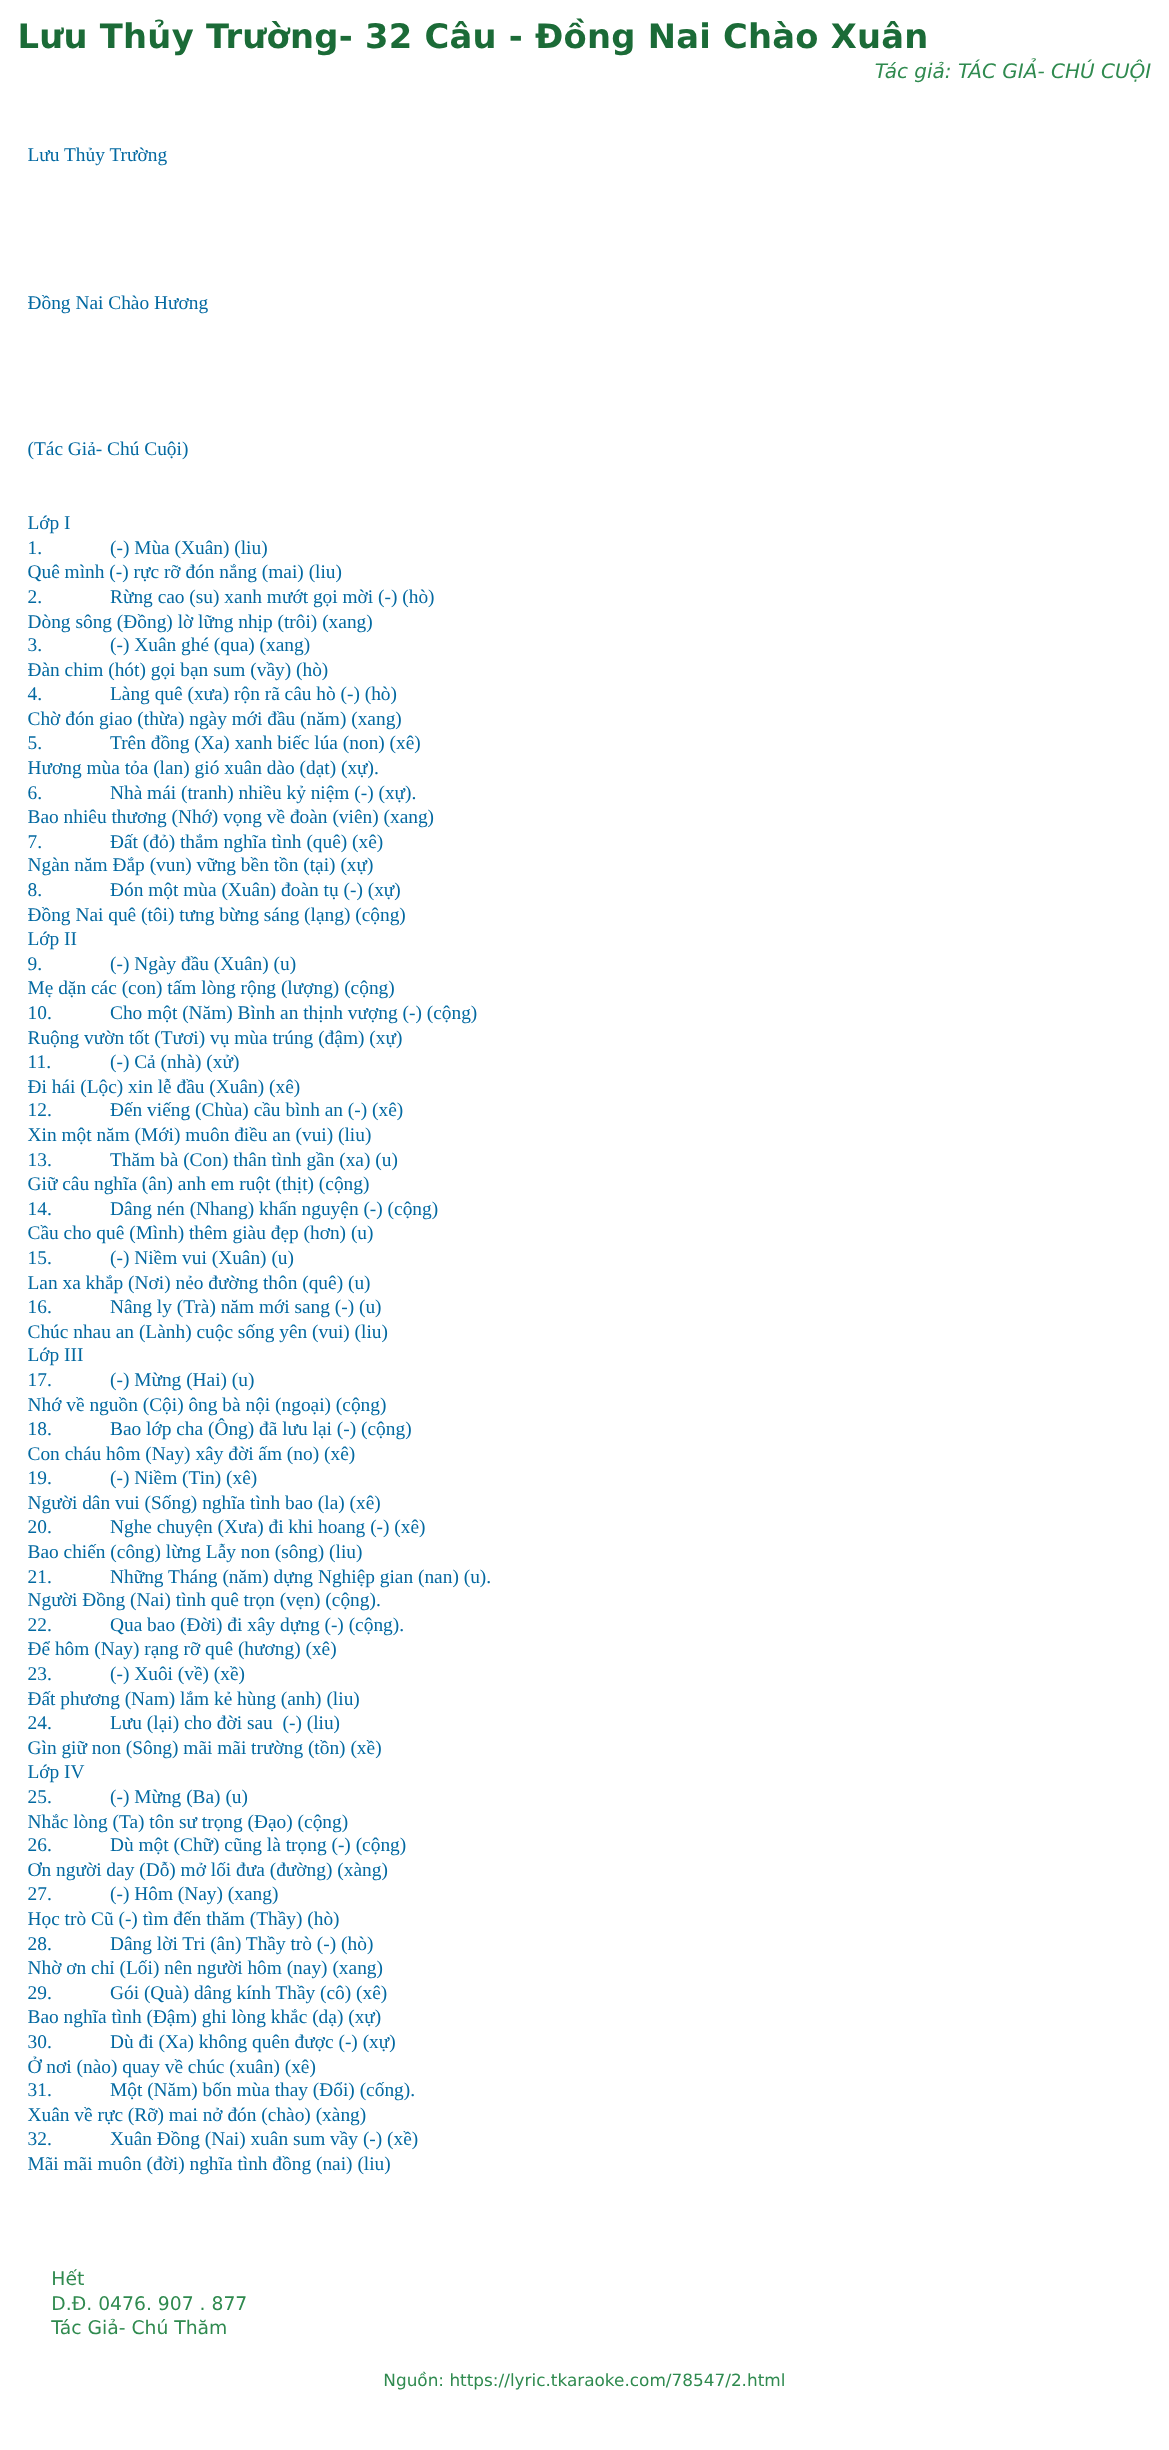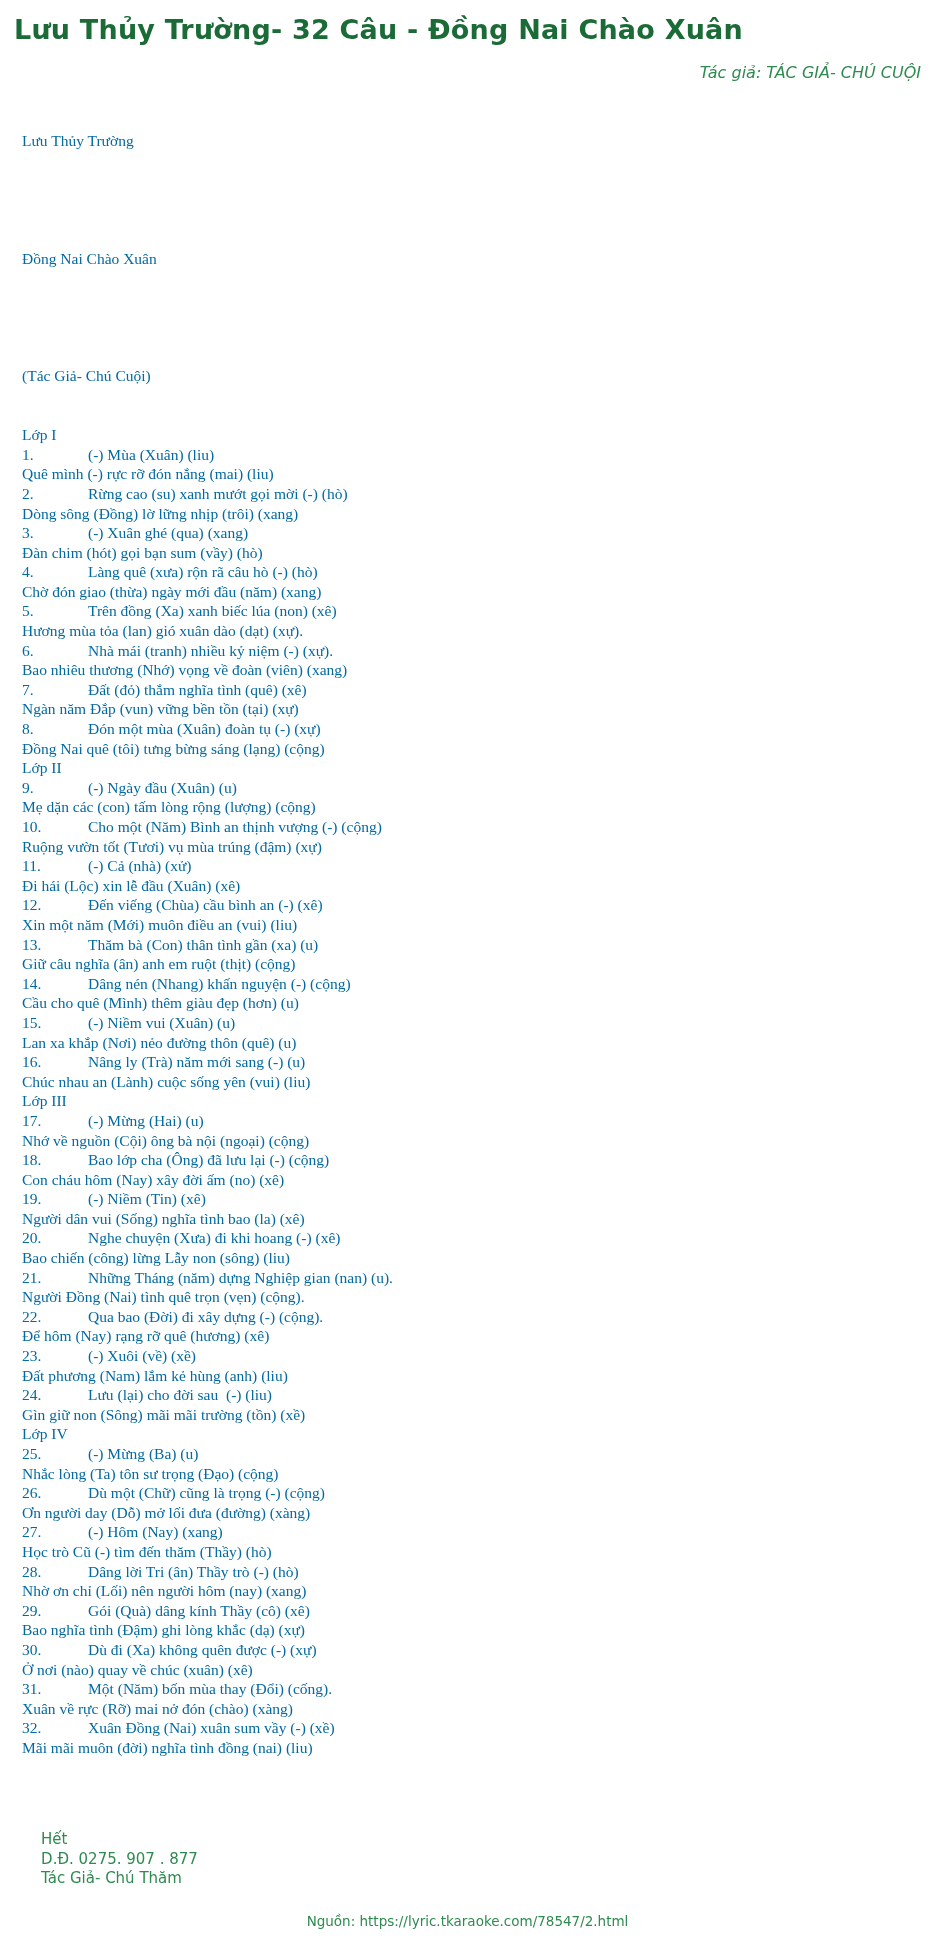--- a/index.html
+++ b/index.html
@@ -16,21 +16,21 @@
     width: 935px;
     box-sizing: border-box;
     padding: 10px 14px 6px 14px;
   }
   .doc-title {
     font-size: 27px;
     font-weight: bold;
     color: #1b6b37;
     letter-spacing: 0.2px;
     line-height: 1.15;
-    margin: 4px 0 18px 0;
+    margin: 4px 0 2px 0;
   }
   .doc-author {
     font-size: 16px;
     font-style: italic;
     color: #2f8a4f;
     margin: 0 0 10px 0;
     text-align: right;
   }
   .lyrics {
     font-size: 15.5px;
@@ -68,27 +68,27 @@
 <body>
 
 <div class="page">
 
   <h1 class="doc-title">Lưu Thủy Trường- 32 Câu - Đồng Nai Chào Xuân</h1>
   <div class="doc-author">Tác giả: TÁC GIẢ- CHÚ CUỘI</div>
 
   <div class="lyrics">
     <span class="ln">Lưu Thủy Trường</span>
     <span class="ln"> </span>
-    <span class="ln">Đồng Nai Chào Xuân</span>
+    <span class="ln">Đồng Nai Chào Hương</span>
     <span class="ln"> </span>
     <span class="ln">(Tác Giả- Chú Cuội)</span>
     <div id="lyric-lines"><span class="ln"><span>Lớp I</span></span><span class="ln"><span class="num">1.</span><span>(-) Mùa (Xuân) (liu)</span></span><span class="ln"><span>Quê mình (-) rực rỡ đón nắng (mai) (liu)</span></span><span class="ln"><span class="num">2.</span><span>Rừng cao (su) xanh mướt gọi mời (-) (hò)</span></span><span class="ln"><span>Dòng sông (Đồng) lờ lững nhịp (trôi) (xang)</span></span><span class="ln"><span class="num">3.</span><span>(-) Xuân ghé (qua) (xang)</span></span><span class="ln"><span>Đàn chim (hót) gọi bạn sum (vầy) (hò)</span></span><span class="ln"><span class="num">4.</span><span>Làng quê (xưa) rộn rã câu hò (-) (hò)</span></span><span class="ln"><span>Chờ đón giao (thừa) ngày mới đầu (năm) (xang)</span></span><span class="ln"><span class="num">5.</span><span>Trên đồng (Xa) xanh biếc lúa (non) (xê)</span></span><span class="ln"><span>Hương mùa tỏa (lan) gió xuân dào (dạt) (xự).</span></span><span class="ln"><span class="num">6.</span><span>Nhà mái (tranh) nhiều kỷ niệm (-) (xự).</span></span><span class="ln"><span>Bao nhiêu thương (Nhớ) vọng về đoàn (viên) (xang)</span></span><span class="ln"><span class="num">7.</span><span>Đất (đỏ) thắm nghĩa tình (quê) (xê)</span></span><span class="ln"><span>Ngàn năm Đắp (vun) vững bền tồn (tại) (xự)</span></span><span class="ln"><span class="num">8.</span><span>Đón một mùa (Xuân) đoàn tụ (-) (xự)</span></span><span class="ln"><span>Đồng Nai quê (tôi) tưng bừng sáng (lạng) (cộng)</span></span><span class="ln"><span>Lớp II</span></span><span class="ln"><span class="num">9.</span><span>(-) Ngày đầu (Xuân) (u)</span></span><span class="ln"><span>Mẹ dặn các (con) tấm lòng rộng (lượng) (cộng)</span></span><span class="ln"><span class="num">10.</span><span>Cho một (Năm) Bình an thịnh vượng (-) (cộng)</span></span><span class="ln"><span>Ruộng vườn tốt (Tươi) vụ mùa trúng (đậm) (xự)</span></span><span class="ln"><span class="num">11.</span><span>(-) Cả (nhà) (xử)</span></span><span class="ln"><span>Đi hái (Lộc) xin lễ đầu (Xuân) (xê)</span></span><span class="ln"><span class="num">12.</span><span>Đến viếng (Chùa) cầu bình an (-) (xê)</span></span><span class="ln"><span>Xin một năm (Mới) muôn điều an (vui) (liu)</span></span><span class="ln"><span class="num">13.</span><span>Thăm bà (Con) thân tình gần (xa) (u)</span></span><span class="ln"><span>Giữ câu nghĩa (ân) anh em ruột (thịt) (cộng)</span></span><span class="ln"><span class="num">14.</span><span>Dâng nén (Nhang) khấn nguyện (-) (cộng)</span></span><span class="ln"><span>Cầu cho quê (Mình) thêm giàu đẹp (hơn) (u)</span></span><span class="ln"><span class="num">15.</span><span>(-) Niềm vui (Xuân) (u)</span></span><span class="ln"><span>Lan xa khắp (Nơi) nẻo đường thôn (quê) (u)</span></span><span class="ln"><span class="num">16.</span><span>Nâng ly (Trà) năm mới sang (-) (u)</span></span><span class="ln"><span>Chúc nhau an (Lành) cuộc sống yên (vui) (liu)</span></span><span class="ln"><span>Lớp III</span></span><span class="ln"><span class="num">17.</span><span>(-) Mừng (Hai) (u)</span></span><span class="ln"><span>Nhớ về nguồn (Cội) ông bà nội (ngoại) (cộng)</span></span><span class="ln"><span class="num">18.</span><span>Bao lớp cha (Ông) đã lưu lại (-) (cộng)</span></span><span class="ln"><span>Con cháu hôm (Nay) xây đời ấm (no) (xê)</span></span><span class="ln"><span class="num">19.</span><span>(-) Niềm (Tin) (xê)</span></span><span class="ln"><span>Người dân vui (Sống) nghĩa tình bao (la) (xê)</span></span><span class="ln"><span class="num">20.</span><span>Nghe chuyện (Xưa) đi khi hoang (-) (xê)</span></span><span class="ln"><span>Bao chiến (công) lừng Lẫy non (sông) (liu)</span></span><span class="ln"><span class="num">21.</span><span>Những Tháng (năm) dựng Nghiệp gian (nan) (u).</span></span><span class="ln"><span>Người Đồng (Nai) tình quê trọn (vẹn) (cộng).</span></span><span class="ln"><span class="num">22.</span><span>Qua bao (Đời) đi xây dựng (-) (cộng).</span></span><span class="ln"><span>Để hôm (Nay) rạng rỡ quê (hương) (xê)</span></span><span class="ln"><span class="num">23.</span><span>(-) Xuôi (về) (xề)</span></span><span class="ln"><span>Đất phương (Nam) lắm kẻ hùng (anh) (liu)</span></span><span class="ln"><span class="num">24.</span><span>Lưu (lại) cho đời sau  (-) (liu)</span></span><span class="ln"><span>Gìn giữ non (Sông) mãi mãi trường (tồn) (xề)</span></span><span class="ln"><span>Lớp IV</span></span><span class="ln"><span class="num">25.</span><span>(-) Mừng (Ba) (u)</span></span><span class="ln"><span>Nhắc lòng (Ta) tôn sư trọng (Đạo) (cộng)</span></span><span class="ln"><span class="num">26.</span><span>Dù một (Chữ) cũng là trọng (-) (cộng)</span></span><span class="ln"><span>Ơn người day (Dỗ) mở lối đưa (đường) (xàng)</span></span><span class="ln"><span class="num">27.</span><span>(-) Hôm (Nay) (xang)</span></span><span class="ln"><span>Học trò Cũ (-) tìm đến thăm (Thầy) (hò)</span></span><span class="ln"><span class="num">28.</span><span>Dâng lời Tri (ân) Thầy trò (-) (hò)</span></span><span class="ln"><span>Nhờ ơn chỉ (Lối) nên người hôm (nay) (xang)</span></span><span class="ln"><span class="num">29.</span><span>Gói (Quà) dâng kính Thầy (cô) (xê)</span></span><span class="ln"><span>Bao nghĩa tình (Đậm) ghi lòng khắc (dạ) (xự)</span></span><span class="ln"><span class="num">30.</span><span>Dù đi (Xa) không quên được (-) (xự)</span></span><span class="ln"><span>Ở nơi (nào) quay về chúc (xuân) (xê)</span></span><span class="ln"><span class="num">31.</span><span>Một (Năm) bốn mùa thay (Đổi) (cống).</span></span><span class="ln"><span>Xuân về rực (Rỡ) mai nở đón (chào) (xàng)</span></span><span class="ln"><span class="num">32.</span><span>Xuân Đồng (Nai) xuân sum vầy (-) (xề)</span></span><span class="ln"><span>Mãi mãi muôn (đời) nghĩa tình đồng (nai) (liu)</span></span></div>
   </div>
 
   <div class="footer">
     <span class="ln">Hết</span>
-    <span class="ln">D.Đ. 0275. 907 . 877</span>
+    <span class="ln">D.Đ. 0476. 907 . 877</span>
     <span class="ln">Tác Giả- Chú Thăm</span>
   </div>
 
   <div class="source">Nguồn: https://lyric.tkaraoke.com/78547/2.html</div>
 
 </div>
 
 </body></html>

